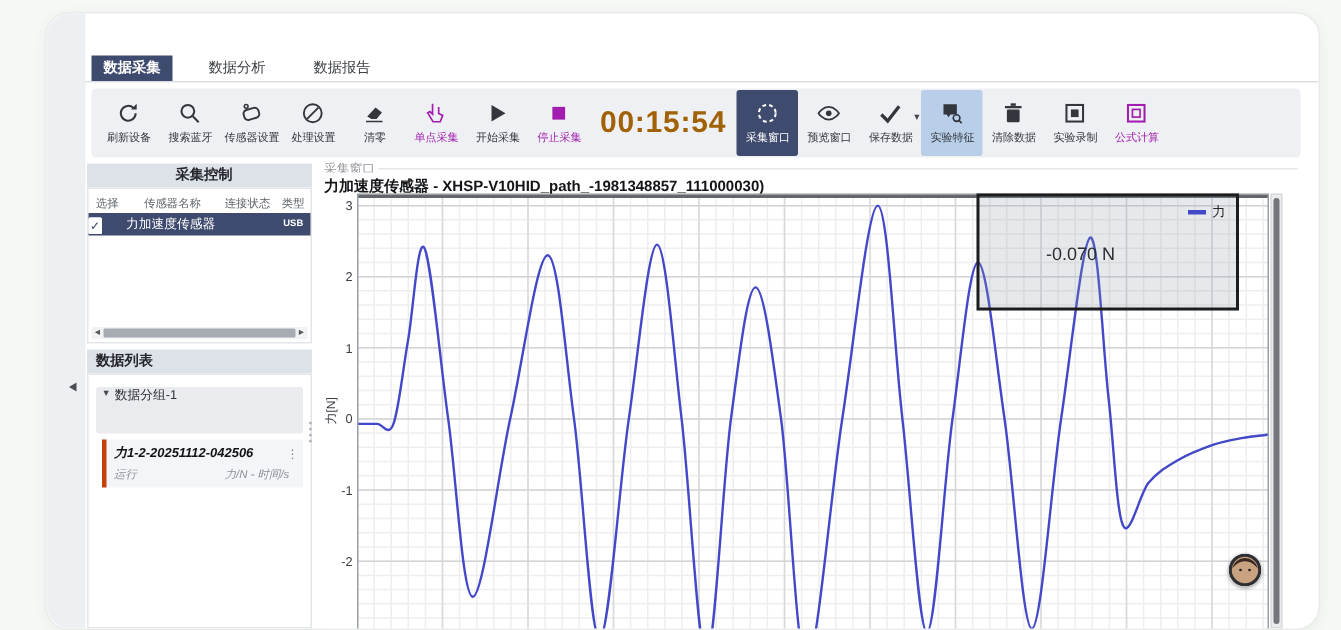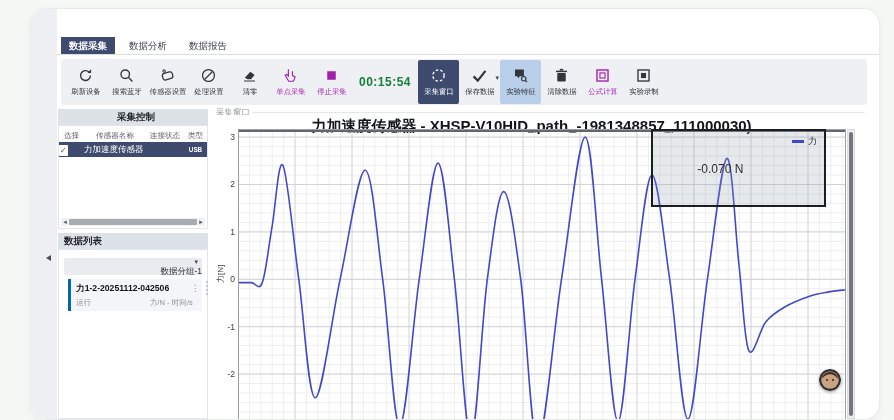--- a/index.html
+++ b/index.html
@@ -4,67 +4,67 @@
 <style>
   html,body{margin:0;padding:0;}
   body{font-family:"Liberation Sans","DejaVu Sans",sans-serif;background:#f5f7f5;}
   .stage{position:relative;width:894px;height:420px;overflow:hidden;background:#f6f8f6;}
   .win{position:absolute;left:30px;top:8px;width:848px;height:410px;background:#ffffff;
        border:1px solid #e9ebe9;border-radius:16px;box-shadow:0 2px 10px rgba(0,0,0,.05);overflow:hidden;}
   .left-strip{position:absolute;left:0;top:0;bottom:0;width:26px;background:#edeff2;border-radius:16px 0 0 16px;}
   .collapse-arrow{position:absolute;left:15px;top:246px;width:0;height:0;
        border-top:3px solid transparent;border-bottom:3px solid transparent;border-right:5px solid #4a4d52;}
   
-  .tabs{position:absolute;left:30px;top:28px;display:flex;gap:6px;}
+  .tabs{position:absolute;left:30px;top:28px;display:flex;gap:16px;}
   .tab{height:17px;line-height:17px;padding:0 8px;font-size:9.5px;color:#3d4046;cursor:default;}
   .tab.active{background:#3e4b6e;color:#fff;font-weight:bold;}
   .tabline{position:absolute;left:26px;right:0;top:45px;height:1px;background:#dcdee2;}
   
   .toolbar{position:absolute;left:30px;top:50px;right:12px;height:46px;background:#eef0f3;border-radius:3px;
        display:flex;align-items:center;padding:0 4px;}
   .tb-btn{width:41px;height:42px;display:flex;flex-direction:column;align-items:center;justify-content:center;
        color:#33363c;border-radius:2px;position:relative;flex:0 0 auto;cursor:default;}
   .tb-btn .lbl{font-size:8px;margin-top:2px;white-space:nowrap;transform:scale(.92);}
   .tb-btn svg{width:17px;height:17px;display:block;}
   .tb-btn.primary{background:#3e4b6e;color:#fff;height:44px;}
   .tb-btn.activelight{background:#b9cfe9;height:44px;}
   .tb-btn.disabled{color:#a21caf;}
   .tb-caret{position:absolute;right:1px;top:13px;font-size:7px;color:#44474c;}
-  .tb-timer{font-size:12px;font-weight:bold;color:#15803d;letter-spacing:.5px;margin:0 7px;flex:0 0 auto;}
+  .tb-timer{font-size:20px;font-weight:bold;color:#a16207;letter-spacing:.5px;margin:0 7px;flex:0 0 auto;}
   
   .panel-hd{position:absolute;left:27px;width:150px;height:16px;background:#dde2e9;color:#24262b;
        font-size:9.5px;line-height:16px;padding-left:6px;box-sizing:border-box;font-weight:bold;}
   .acq-panel{position:absolute;left:27px;top:116px;width:150px;height:104px;background:#fff;border:1px solid #e3e5e9;box-sizing:border-box;}
   .acq-headrow,.acq-row{display:grid;grid-template-columns:25px 62px 38px 23px;align-items:center;}
   .acq-headrow{height:14px;font-size:8px;color:#606469;margin-top:2px;font-family:Liberation Mono, monospace;}
   .acq-headrow span{text-align:center;transform:scale(.95);}
   .acq-row{height:15px;background:#3e4b6e;color:#fff;font-size:8.5px;}
   .cb{width:9px;height:9px;background:#fff;border:1px solid #fff;border-radius:1px;margin:0 auto;
       font-size:8px;line-height:9px;text-align:center;color:#3e4b6e;font-weight:bold;}
   .dot{width:7px;height:7px;border-radius:50%;margin:0 auto;}
   .usb{font-size:7px;font-weight:bold;text-align:center;transform:scale(.9);}
   .hscroll{position:absolute;left:2px;right:2px;bottom:2px;height:8px;background:#f1f2f4;display:flex;align-items:center;}
   .hscroll .arr{font-size:7px;color:#55585d;width:8px;text-align:center;line-height:8px;}
   .hscroll .thumb{flex:1;height:6px;background:#a7abb2;border-radius:1px;}
   .datalist-panel{position:absolute;left:27px;top:240px;width:150px;bottom:0;background:#fff;border:1px solid #e3e5e9;box-sizing:border-box;}
-  .group-row{margin:8px 5px 0 5px;height:17px;background:#e9ebef;font-size:8.5px;color:#2e3136;
-       display:flex;align-items:flex-end;padding-left:5px;border-radius:2px;flex-direction:column;}
+  .group-row{margin:8px 5px 0 5px;height:31px;background:#e9ebef;font-size:8.5px;color:#2e3136;
+       display:flex;align-items:flex-start;padding-left:5px;border-radius:2px;}
   .group-row .caret{font-size:7px;margin-right:4px;color:#44474c;}
-  .data-item{margin:4px 5px 0 9px;background:#f4f5f8;border-left:3px solid #0369a1;padding:3px 3px 3px 5px;}
+  .data-item{margin:4px 5px 0 9px;background:#f4f5f8;border-left:3px solid #c2410c;padding:3px 3px 3px 5px;font-style:italic;}
   .di-top{display:flex;justify-content:space-between;align-items:center;}
   .di-title{font-size:9px;color:#121316;font-weight:bold;transform:scale(.96);transform-origin:left;white-space:nowrap;}
   .di-menu{font-size:8px;color:#7c7f84;}
   .di-sub{display:flex;justify-content:space-between;font-size:8px;color:#8c8f94;margin-top:2px;transform:scale(.95);transform-origin:left;}
   .resize-dots{position:absolute;left:173px;top:272px;width:6px;display:flex;flex-direction:column;gap:2px;align-items:center;}
   .resize-dots i{width:2px;height:2px;border-radius:50%;background:#b4b7bc;}
   
   .main-label{position:absolute;left:185px;top:98px;font-size:8.5px;color:#96999e;}
   .main-rule{position:absolute;left:221px;right:14px;top:103px;height:1px;background:#e4e6e9;}
   .chart{position:absolute;left:185px;top:106px;right:12px;bottom:0;background:#fff;}
-  .chart-title{position:absolute;left:0;right:20px;top:2px;text-align:center;font-size:15px;font-weight:bold;color:#141518;}
+  .chart-title{position:absolute;left:0;right:20px;top:2px;font-size:10px;font-weight:bold;color:#141518;}
   .plot{position:absolute;left:22px;top:14px;width:608px;height:292px;}
   .plot svg.gridsvg{position:absolute;left:0;top:0;width:100%;height:100%;}
   .ytick{position:absolute;width:14px;left:5px;text-align:right;font-size:8.5px;color:#3a3d42;}
   .ylabel{position:absolute;left:-1px;top:168px;font-size:8px;color:#3a3d42;transform:rotate(-90deg);transform-origin:left top;}
   .sel-box{position:absolute;border:2px solid #1c1d1f;background:rgba(143,154,168,.22);box-sizing:border-box;}
   .sel-label{position:absolute;font-size:12px;color:#2c2e32;}
   .legend{position:absolute;right:7px;top:4px;display:flex;align-items:center;gap:4px;}
   .legend .dash{width:12px;height:2.4px;}
   .legend .ltxt{font-size:9px;color:#222428;}
   .vscroll{position:absolute;left:631px;top:14px;bottom:0;width:8px;background:#e9ebee;border:1px solid #d9dbde;box-sizing:border-box;}
@@ -134,36 +134,53 @@
           <span class="lbl">清零</span>
         </div>
         <div class="tb-btn disabled">
           <span>
             <svg viewBox="0 0 20 20">
               <path d="M7.5 2.5v8.2l-2-2-1.8 1 4.2 7h5.6l2-5-3.2-1.6V5" fill="none" stroke="currentColor" stroke-width="1.3"></path>
             </svg>
           </span>
           <span class="lbl">单点采集</span>
         </div>
+        <div class="tb-btn">
+          <span>
+            <svg viewBox="0 0 20 20">
+              <path d="M5.5 3.5l11 6.5-11 6.5z" fill="currentColor"></path>
+            </svg>
+          </span>
+          <span class="lbl">开始采集</span>
+        </div>
         <div class="tb-btn disabled">
           <span>
             <svg viewBox="0 0 20 20">
               <rect x="5" y="5" width="10" height="10" fill="currentColor"></rect>
             </svg>
           </span>
           <span class="lbl">停止采集</span>
         </div>
         <div class="tb-timer">00:15:54</div>
         <div class="tb-btn primary">
           <span>
             <svg viewBox="0 0 20 20">
               <circle cx="10" cy="10" r="6.6" fill="none" stroke="currentColor" stroke-width="1.6" stroke-dasharray="3 2.4"></circle>
             </svg>
           </span>
           <span class="lbl">采集窗口</span>
+        </div>
+        <div class="tb-btn">
+          <span>
+            <svg viewBox="0 0 20 20">
+              <path d="M2 10s3-5 8-5 8 5 8 5-3 5-8 5-8-5-8-5z" fill="none" stroke="currentColor" stroke-width="1.4"></path>
+              <circle cx="10" cy="10" r="2.2" fill="currentColor"></circle>
+            </svg>
+          </span>
+          <span class="lbl">预览窗口</span>
         </div>
         <div class="tb-btn">
           <span>
             <svg viewBox="0 0 20 20">
               <path d="M3 11l5 5L17 4.5" fill="none" stroke="currentColor" stroke-width="2.6"></path>
             </svg>
           </span>
           <span class="tb-caret">▾</span>
           <span class="lbl">保存数据</span>
         </div>
@@ -180,37 +197,37 @@
         <div class="tb-btn">
           <span>
             <svg viewBox="0 0 20 20">
               <rect x="5" y="7" width="10" height="10" rx="1" fill="currentColor"></rect>
               <rect x="3.5" y="4.3" width="13" height="1.8" fill="currentColor"></rect>
               <rect x="8" y="2.2" width="4" height="2" fill="currentColor"></rect>
             </svg>
           </span>
           <span class="lbl">清除数据</span>
         </div>
+        <div class="tb-btn">
+          <span>
+            <svg viewBox="0 0 20 20">
+              <rect x="3.5" y="3.5" width="13" height="13" fill="none" stroke="currentColor" stroke-width="1.6"></rect>
+              <rect x="7" y="7" width="6" height="6" fill="currentColor"></rect>
+            </svg>
+          </span>
+          <span class="lbl">实验录制</span>
+        </div>
         <div class="tb-btn disabled">
           <span>
             <svg viewBox="0 0 20 20">
               <rect x="3.5" y="3.5" width="13" height="13" fill="none" stroke="currentColor" stroke-width="1.6"></rect>
               <rect x="7" y="7" width="6" height="6" fill="none" stroke="currentColor" stroke-width="1.3"></rect>
             </svg>
           </span>
           <span class="lbl">公式计算</span>
-        </div>
-        <div class="tb-btn">
-          <span>
-            <svg viewBox="0 0 20 20">
-              <rect x="3.5" y="3.5" width="13" height="13" fill="none" stroke="currentColor" stroke-width="1.6"></rect>
-              <rect x="7" y="7" width="6" height="6" fill="currentColor"></rect>
-            </svg>
-          </span>
-          <span class="lbl">实验录制</span>
         </div>
       </div>
 
     <div class="panel-hd" style="top:100px;text-align:center;">采集控制</div>
     <div class="acq-panel">
       <div class="acq-headrow">
         <span>选择</span>
         <span>传感器名称</span>
         <span>连接状态</span>
         <span>类型</span>

